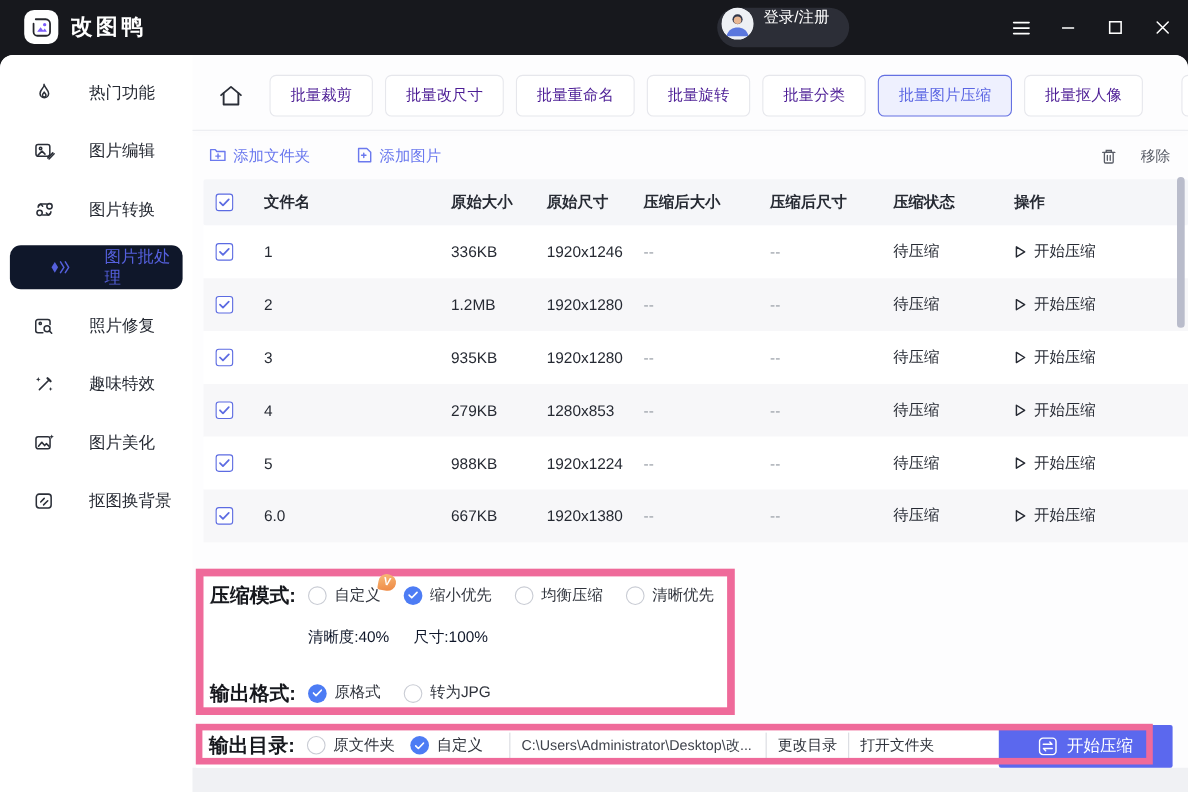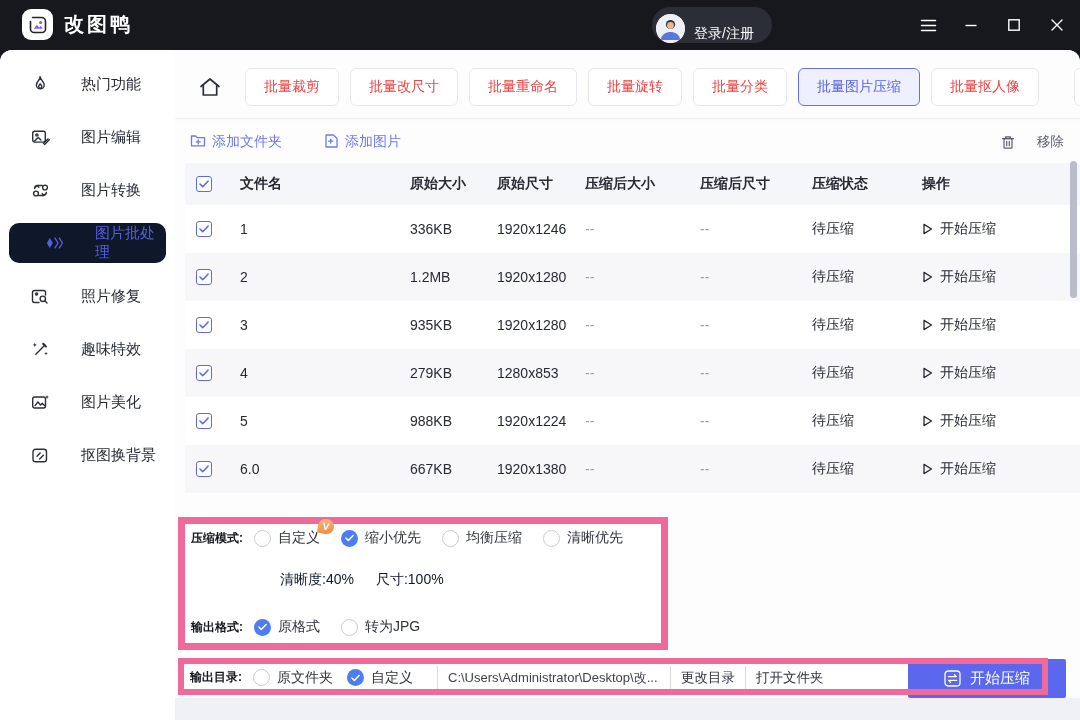--- a/index.html
+++ b/index.html
@@ -3,40 +3,40 @@
 <meta charset="utf-8">
 <style>
   html,body{margin:0;padding:0;background:#17181d;font-family:"Liberation Sans","DejaVu Sans",sans-serif;}
   .screen{position:relative;width:1080px;height:720px;overflow:hidden;background:#17181d;}
 
   
   .titlebar{position:absolute;left:0;top:0;width:100%;height:50px;color:#fff;}
   .logo{position:absolute;left:22px;top:9px;display:flex;align-items:center;gap:11px;}
   .logo-badge{width:31px;height:31px;background:#fff;border-radius:9px;display:flex;align-items:center;justify-content:center;}
   .logo-text{font-size:20px;font-weight:700;letter-spacing:3px;color:#fff;}
-  .login-pill{position:absolute;left:652px;top:7px;height:36px;border-radius:18px;background:#2c2e37;display:flex;align-items:flex-end;gap:9px;padding:0 18px 0 4px;font-size:14px;color:#fff;cursor:pointer;}
+  .login-pill{position:absolute;left:652px;top:7px;height:36px;border-radius:18px;background:#2c2e37;display:flex;align-items:flex-start;gap:9px;padding:0 18px 0 4px;font-size:14px;color:#fff;cursor:pointer;}
   .avatar{width:29px;height:29px;border-radius:50%;background:#eef0f4;overflow:hidden;}
   .win-controls{position:absolute;right:14px;top:0;height:50px;display:flex;align-items:center;gap:25px;}
   .win-btn{width:18px;height:18px;display:flex;align-items:center;justify-content:center;cursor:pointer;}
 
   
   .app-body{position:absolute;left:0;top:50px;right:0;bottom:0;background:#fdfdfe;border-radius:12px 12px 0 0;overflow:hidden;}
 
   
   .sidebar{position:absolute;left:0;top:0;bottom:0;width:175px;background:#fff;display:flex;flex-direction:column;gap:13px;padding-top:14px;box-sizing:border-box;}
   .side-item{margin:0 9px;height:40px;border-radius:10px;display:flex;align-items:center;gap:30px;padding-left:22px;color:#262a33;font-size:15px;cursor:pointer;flex:0 0 auto;}
   .side-item .s-icon{width:20px;height:18px;display:flex;align-items:center;color:#2b2f38;}
   .side-item.active{background:#0f172a;color:#5560dd;padding-left:36px;}
   .side-item.active .s-icon{color:#5560dd;}
 
   
   .main{position:absolute;left:175px;top:0;right:0;bottom:0;background:#fdfdfe;}
   .tabs-row{position:absolute;left:20px;top:17px;right:0;height:40px;display:flex;align-items:center;gap:11px;overflow:hidden;}
   .home-btn{width:30px;height:30px;margin-right:9px;display:flex;align-items:center;justify-content:center;color:#2b2f38;cursor:pointer;flex:0 0 auto;}
-  .tab{height:38px;padding:0 18px;background:#fff;border:1px solid #e6e7ec;border-radius:6px;display:flex;align-items:center;font-size:14px;color:#ef4444;white-space:nowrap;cursor:pointer;flex:0 0 auto;box-sizing:border-box;}
+  .tab{height:38px;padding:0 18px;background:#fff;border:1px solid #e6e7ec;border-radius:6px;display:flex;align-items:center;font-size:14px;color:#4c1d95;white-space:nowrap;cursor:pointer;flex:0 0 auto;box-sizing:border-box;}
   .tab.active{background:#eef0fe;border-color:#6470e2;color:#5b66e3;}
   .tab-sliver{position:absolute;right:-34px;top:1px;width:40px;height:38px;background:#fff;border:1px solid #e6e7ec;border-radius:6px;box-sizing:border-box;}
   .tab-divider{position:absolute;left:0;right:0;top:68px;height:1px;background:#ecedf1;box-shadow:0 2px 5px rgba(40,44,60,.05);}
 
   .toolbar{position:absolute;left:15px;right:16px;top:76px;height:32px;display:flex;align-items:center;}
   .link-btn{display:flex;align-items:flex-start;gap:6px;color:#6b79ee;font-size:14px;cursor:pointer;}
   .link-btn + .link-btn{margin-left:42px;}
   .remove-btn{margin-left:auto;display:flex;align-items:center;gap:22px;color:#585c66;font-size:13.5px;cursor:pointer;}
 
   
@@ -48,21 +48,21 @@
   .cb-cell{padding-left:11px;}
   .checkbox{width:16px;height:16px;border:1.5px solid #5c6be2;border-radius:3px;background:#fff;display:flex;align-items:center;justify-content:center;box-sizing:border-box;cursor:pointer;}
   .muted{color:#9aa0a8;}
   .action-cell{display:flex;align-items:center;gap:7px;color:#262a33;cursor:pointer;}
   .scroll-thumb{position:absolute;left:895px;top:111px;width:7px;height:137px;background:#b9bccb;border-radius:4px;cursor:pointer;}
   .footer-strip{position:absolute;left:0;right:0;top:648px;height:22px;background:#f0f1f4;}
 
   
   .settings-panel{position:absolute;left:178px;top:517px;width:490px;height:133px;box-sizing:border-box;border:7px solid #ef6a9a;background:#fff;z-index:10;}
   .sp-row{position:absolute;left:6px;display:flex;align-items:center;font-size:14px;color:#30343d;}
-  .sp-label{font-weight:700;color:#16181d;font-size:12px;margin-right:11px;white-space:nowrap;}
+  .sp-label{font-weight:700;color:#16181d;font-size:18px;margin-right:11px;white-space:nowrap;}
   .opt{display:flex;align-items:center;gap:7px;margin-right:21px;cursor:pointer;white-space:nowrap;position:relative;}
   .radio{width:17px;height:17px;border-radius:50%;background:#fff;border:1px solid #c9ccd4;box-sizing:border-box;flex:0 0 auto;}
   .radio.checked{background:#4d7cf4;border:none;display:flex;align-items:center;justify-content:center;}
   .vip-badge{position:absolute;right:-14px;top:-10px;width:16px;height:15px;background:linear-gradient(160deg,#f8bd7b,#ee8540);border-radius:8px 8px 8px 2px;color:#fff;font-size:10px;font-weight:700;display:flex;align-items:center;justify-content:center;transform:rotate(10deg);}
   .sp-detail{gap:22px;color:#0f172a;margin-left:25px;}
 
   
   .bottom-bar{position:absolute;left:178px;top:657px;width:730px;height:41px;background:#fff;display:flex;align-items:center;font-size:14px;color:#30343d;z-index:9;padding-left:12px;box-sizing:border-box;}
   .bottom-bar .opt{margin-right:14px;}
   .vdiv{width:1px;height:24px;background:#d9dbe0;margin:0 10px;flex:0 0 auto;}

